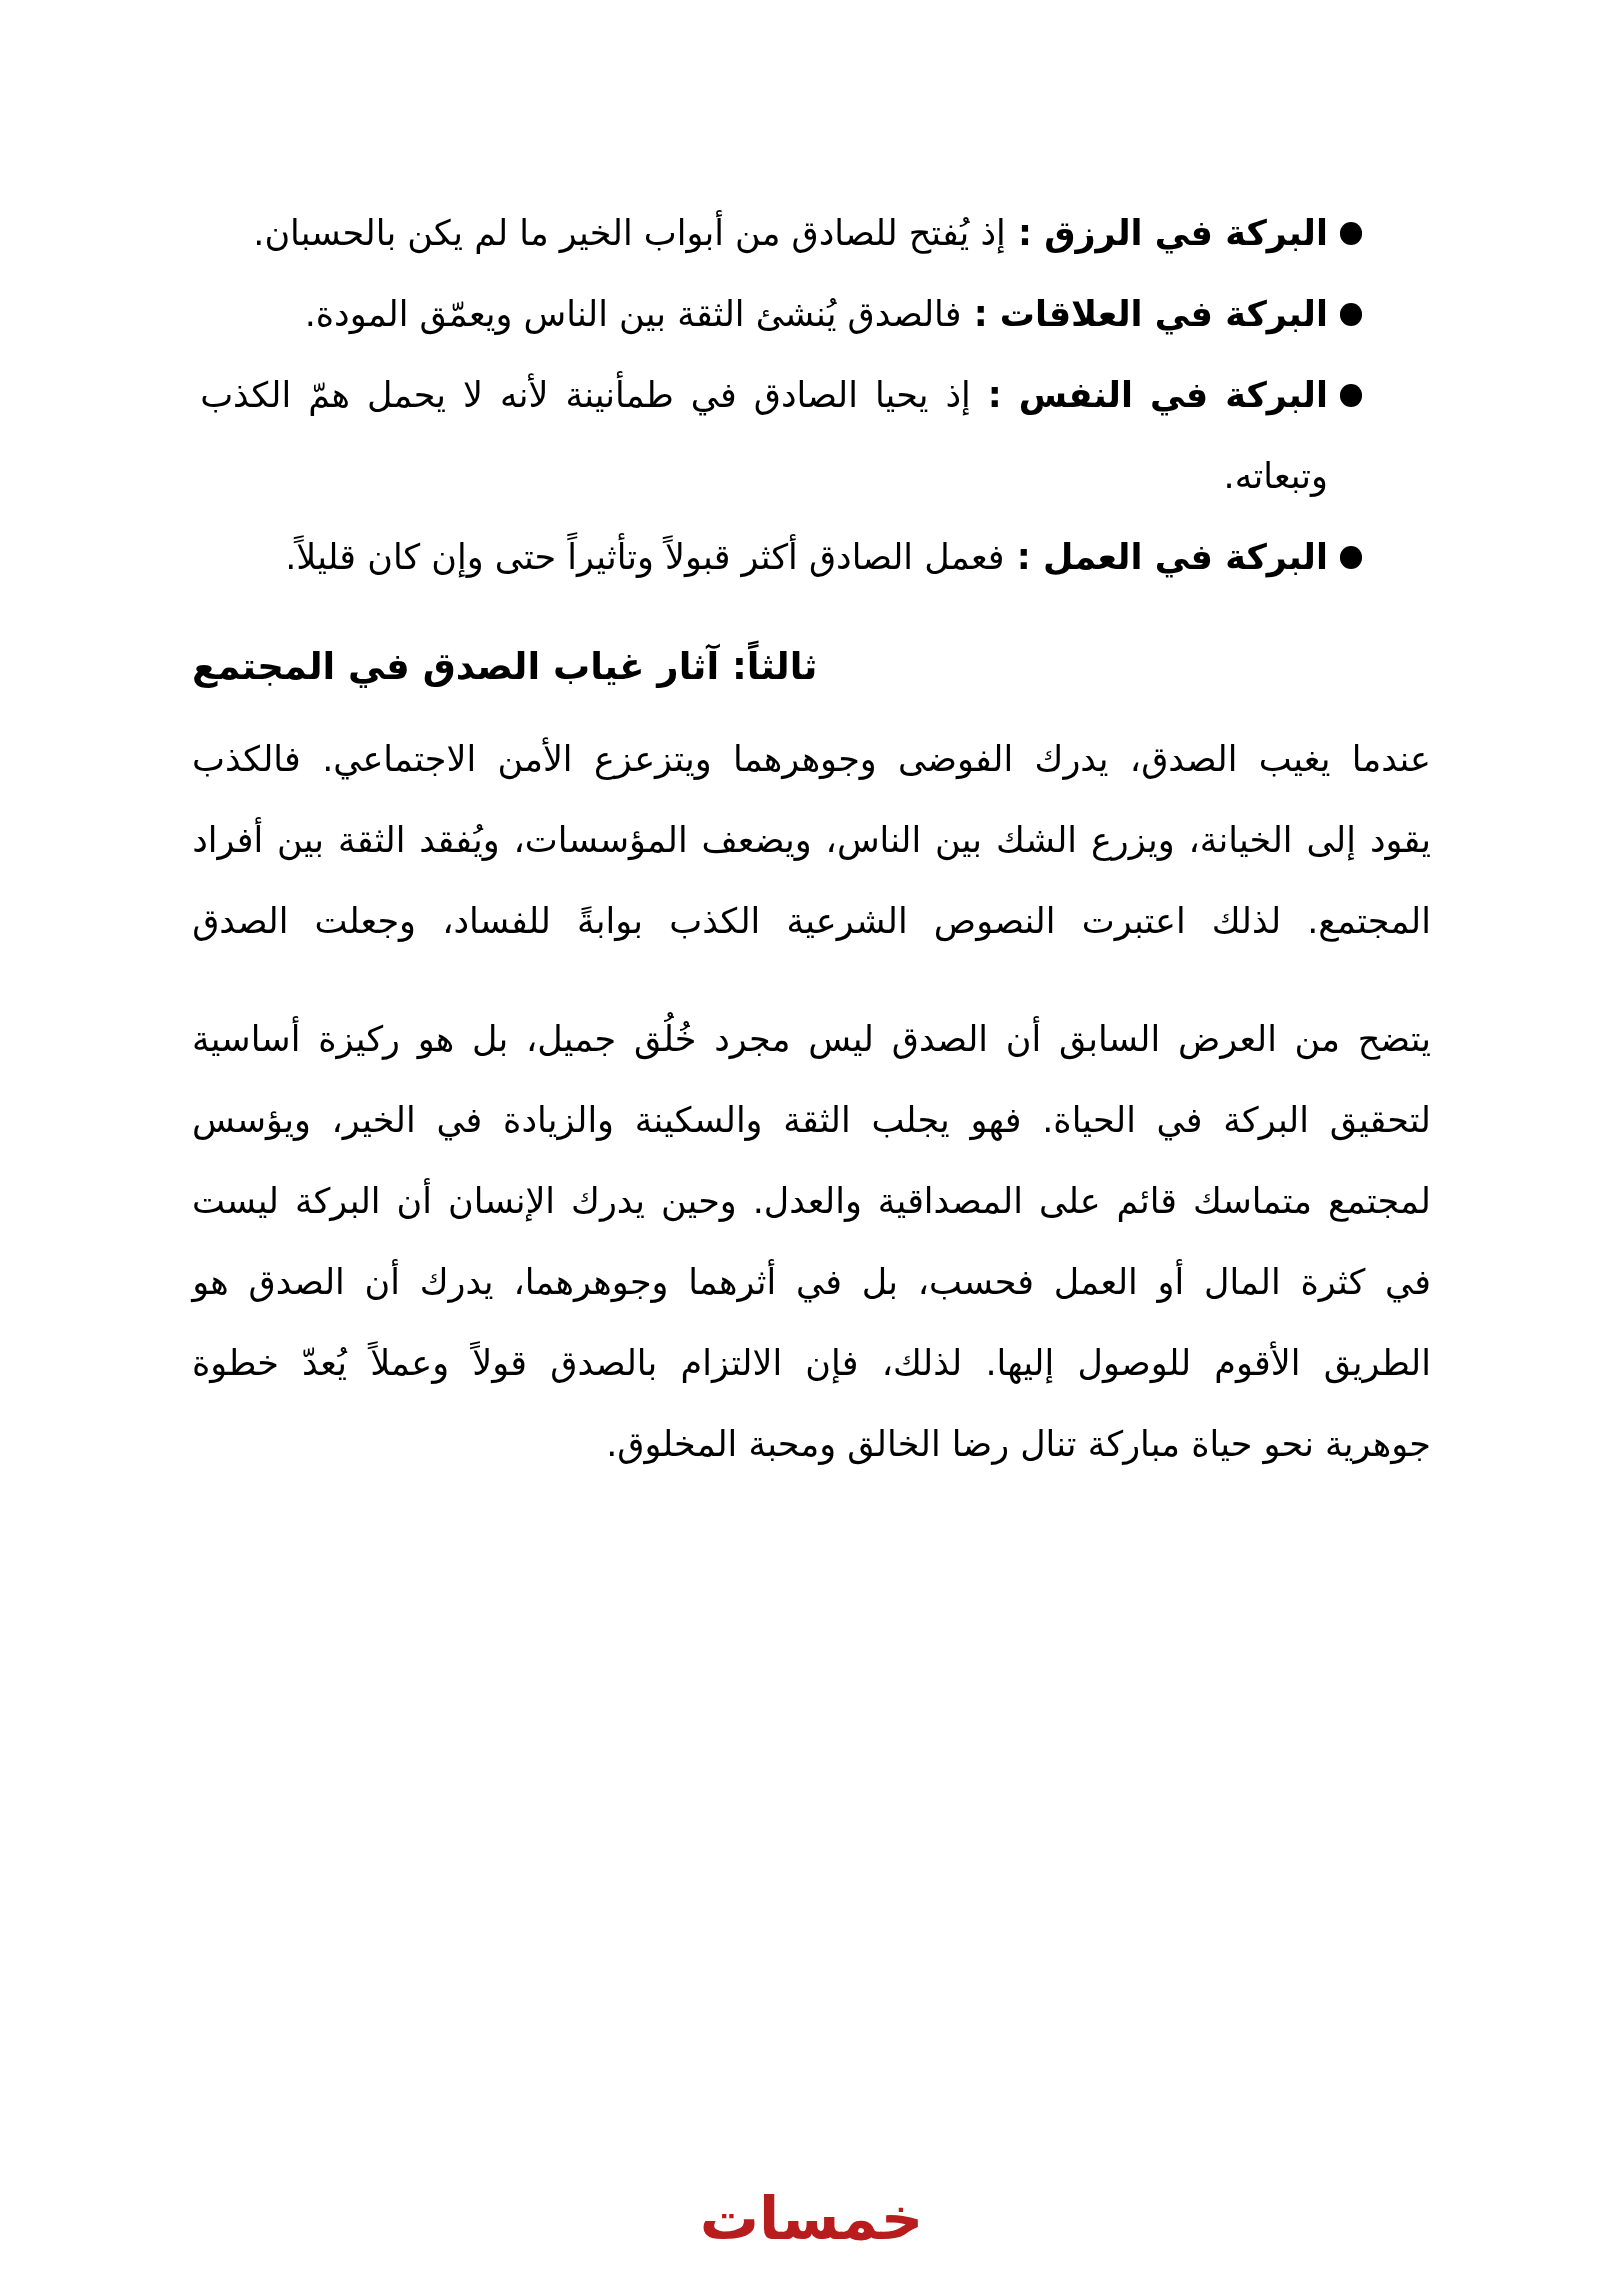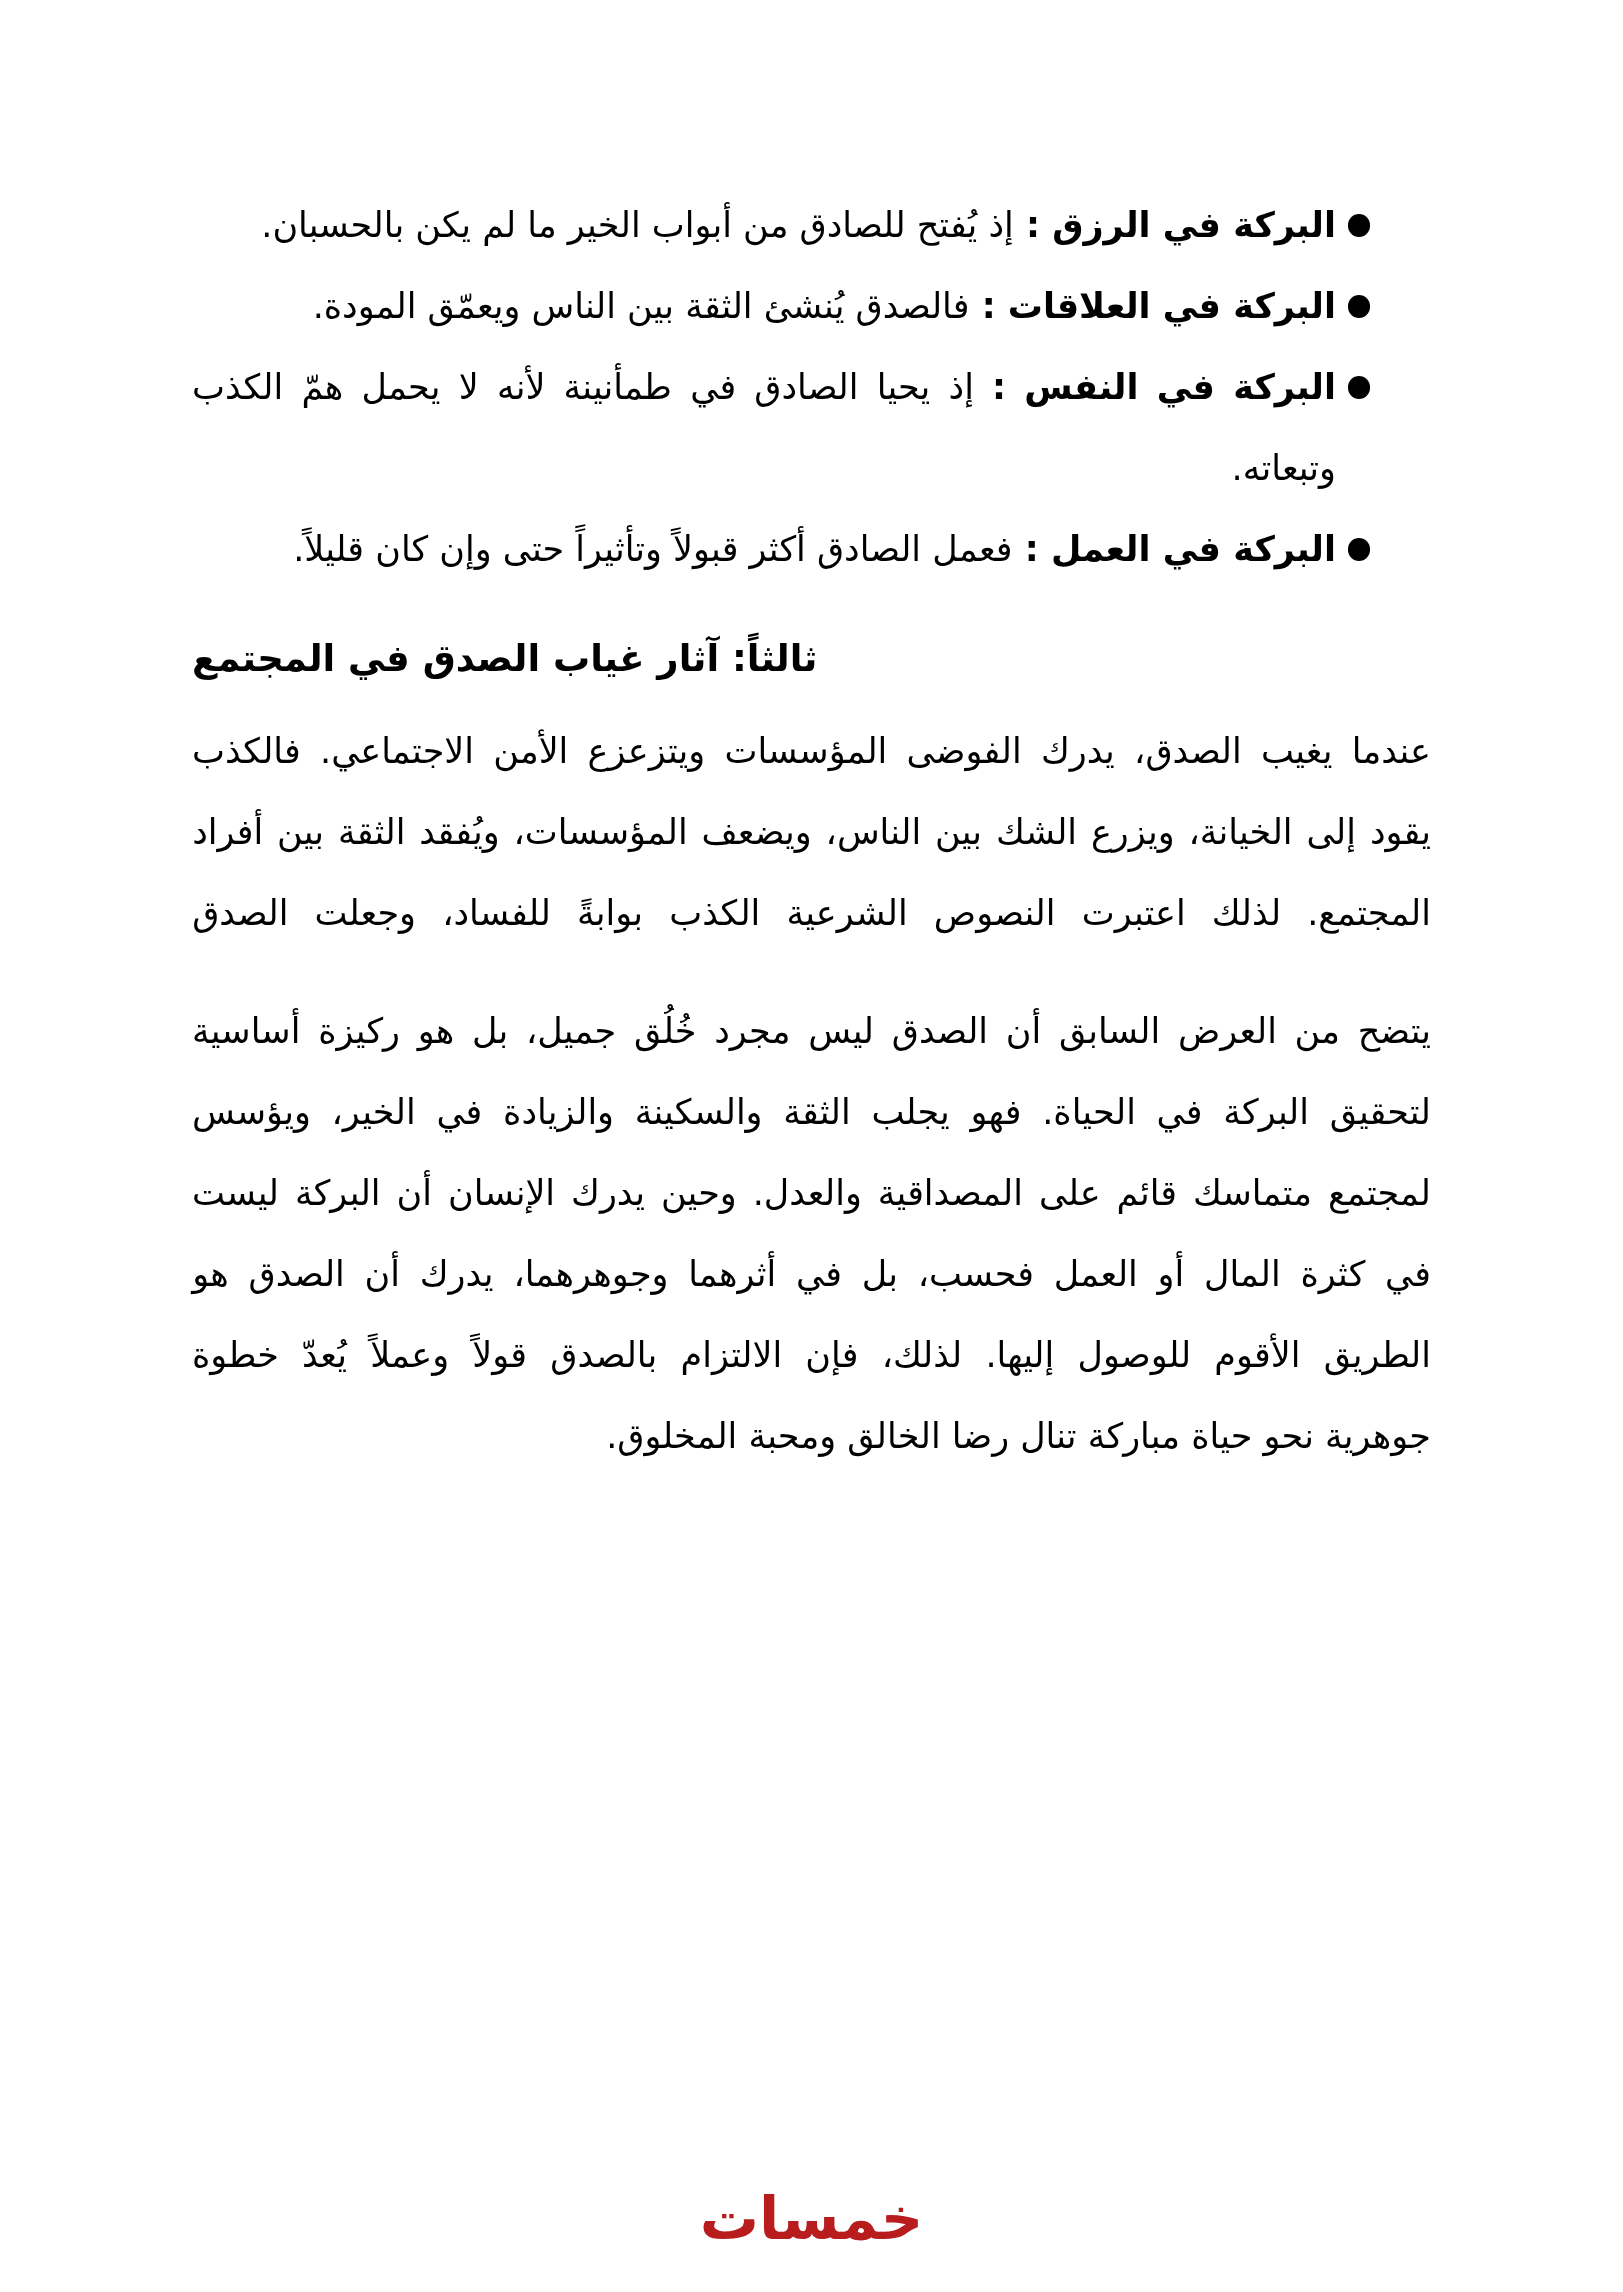--- a/index.html
+++ b/index.html
@@ -8,21 +8,21 @@
     width: 1623px;
     height: 2293px;
     background: #ffffff;
     color: #000000;
     direction: rtl;
     font-family: "DejaVu Sans", sans-serif;
     overflow: hidden;
   }
   .content { padding: 185px 192px 0 192px; }
 
-  .bullet-list { list-style: none; margin: 0; padding: 0; }
+  .bullet-list { list-style: none; margin: 8px; padding: 0; }
   .bullet-item { position: relative; padding-right: 95px; }
   .bullet-marker {
     position: absolute;
     right: 61px;
     top: 29px;
     width: 22.5px;
     height: 22.5px;
     background: #000;
     border-radius: 50%;
   }
@@ -110,21 +110,21 @@
     <h2 class="heading">ثالثاً: آثار غياب الصدق في المجتمع</h2>
 
     <div>
         <div class="para">
           <div class="line just">
             <span>عندما</span>
             <span>يغيب</span>
             <span>الصدق،</span>
             <span>يدرك</span>
             <span>الفوضى</span>
-            <span>المؤسسات</span>
+            <span>وجوهرهما</span>
             <span>ويتزعزع</span>
             <span>الأمن</span>
             <span>الاجتماعي.</span>
             <span>فالكذب</span>
           </div>
           <div class="line just">
             <span>يقود</span>
             <span>إلى</span>
             <span>الخيانة،</span>
             <span>ويزرع</span>

